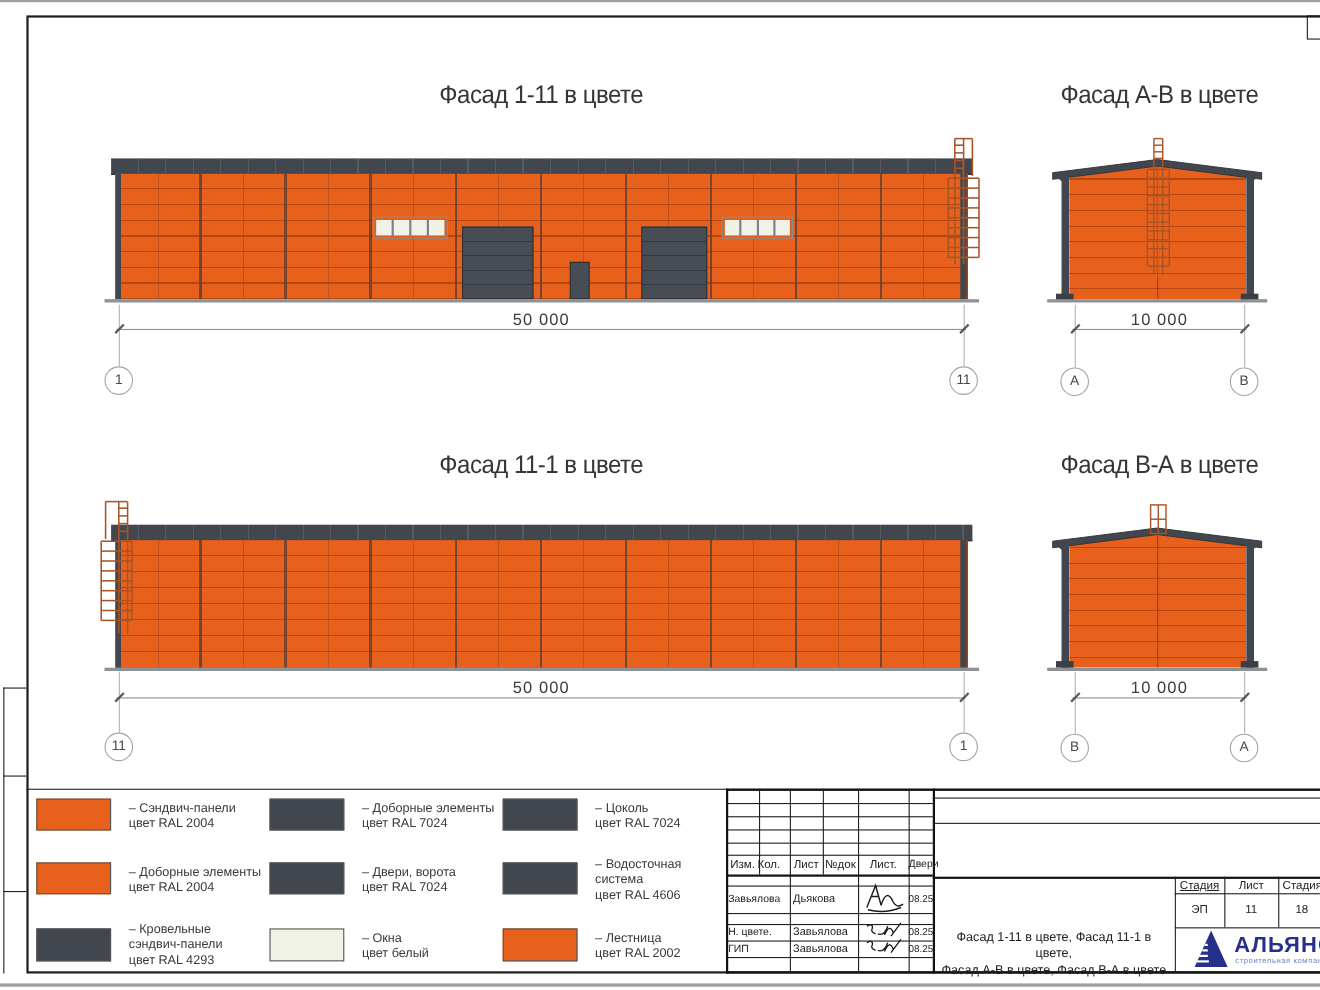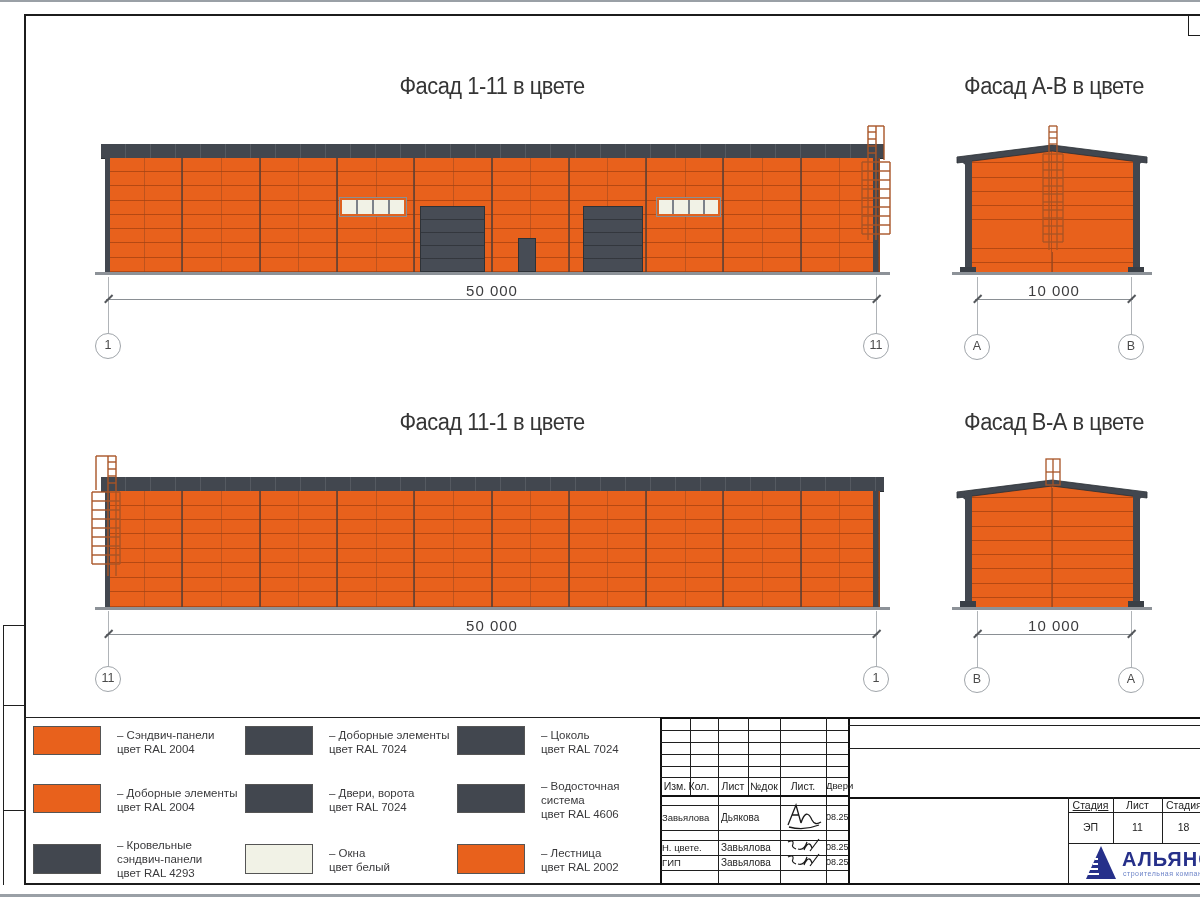--- a/index.html
+++ b/index.html
@@ -344,20 +344,22 @@
       <path d="M3 4 Q9 1 8 6 Q6 9 11 11 M13 11 Q19 13 22 4 L19 12 Q24 1 27 10 M25 13 L34 1" stroke="#1a1a1a" stroke-width="1.2" fill="none"></path>
     </svg>
 
     <div class="tb-txt tb-c" style="left:408px;width:45px;top:82px;text-decoration:underline;">Стадия</div>
     <div class="tb-txt tb-c" style="left:453px;width:49px;top:82px;">Лист</div>
     <div class="tb-txt" style="left:506px;top:82px;">Стадия</div>
     <div class="tb-txt tb-c" style="left:408px;width:45px;top:104px;">ЭП</div>
     <div class="tb-txt tb-c" style="left:453px;width:49px;top:104px;">11</div>
     <div class="tb-txt tb-c" style="left:502px;width:43px;top:104px;">18</div>
 
+    <div class="txt" style="left:192px;top:128px;width:212px;font-size:11.5px;line-height:15px;text-align:center;color:#222;">Фасад 1-11 в цвете, Фасад 11-1 в цвете,
+Фасад А-В в цвете, Фасад В-А в цвете</div>
 
     <svg style="left:425px;top:128px;" width="32" height="36">
       <polygon points="16,1 31,34 1,34" fill="#26308a"></polygon>
       <g stroke="#ffffff" stroke-width="2">
         <line x1="3" y1="29" x2="14" y2="29"></line>
           <line x1="5" y1="24" x2="13" y2="24"></line>
         <line x1="8" y1="19" x2="13" y2="19"></line>
           <line x1="10" y1="14" x2="13" y2="14"></line>
       </g>
     </svg>

